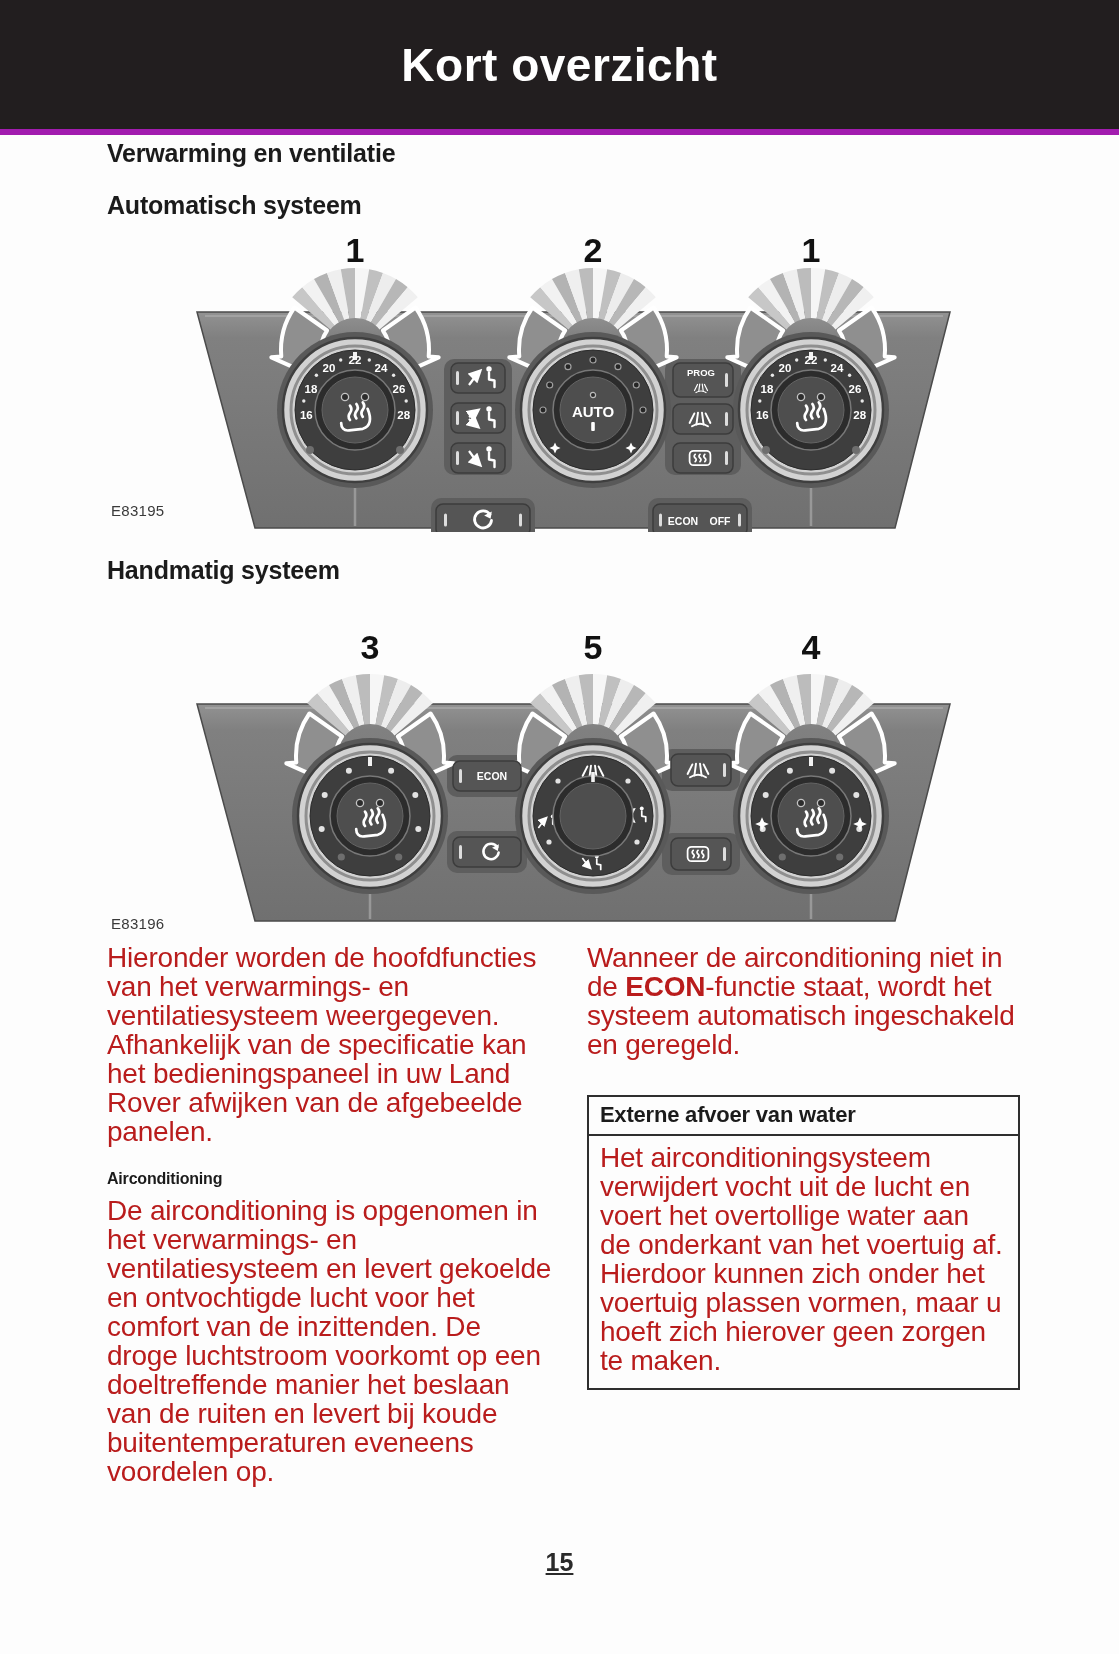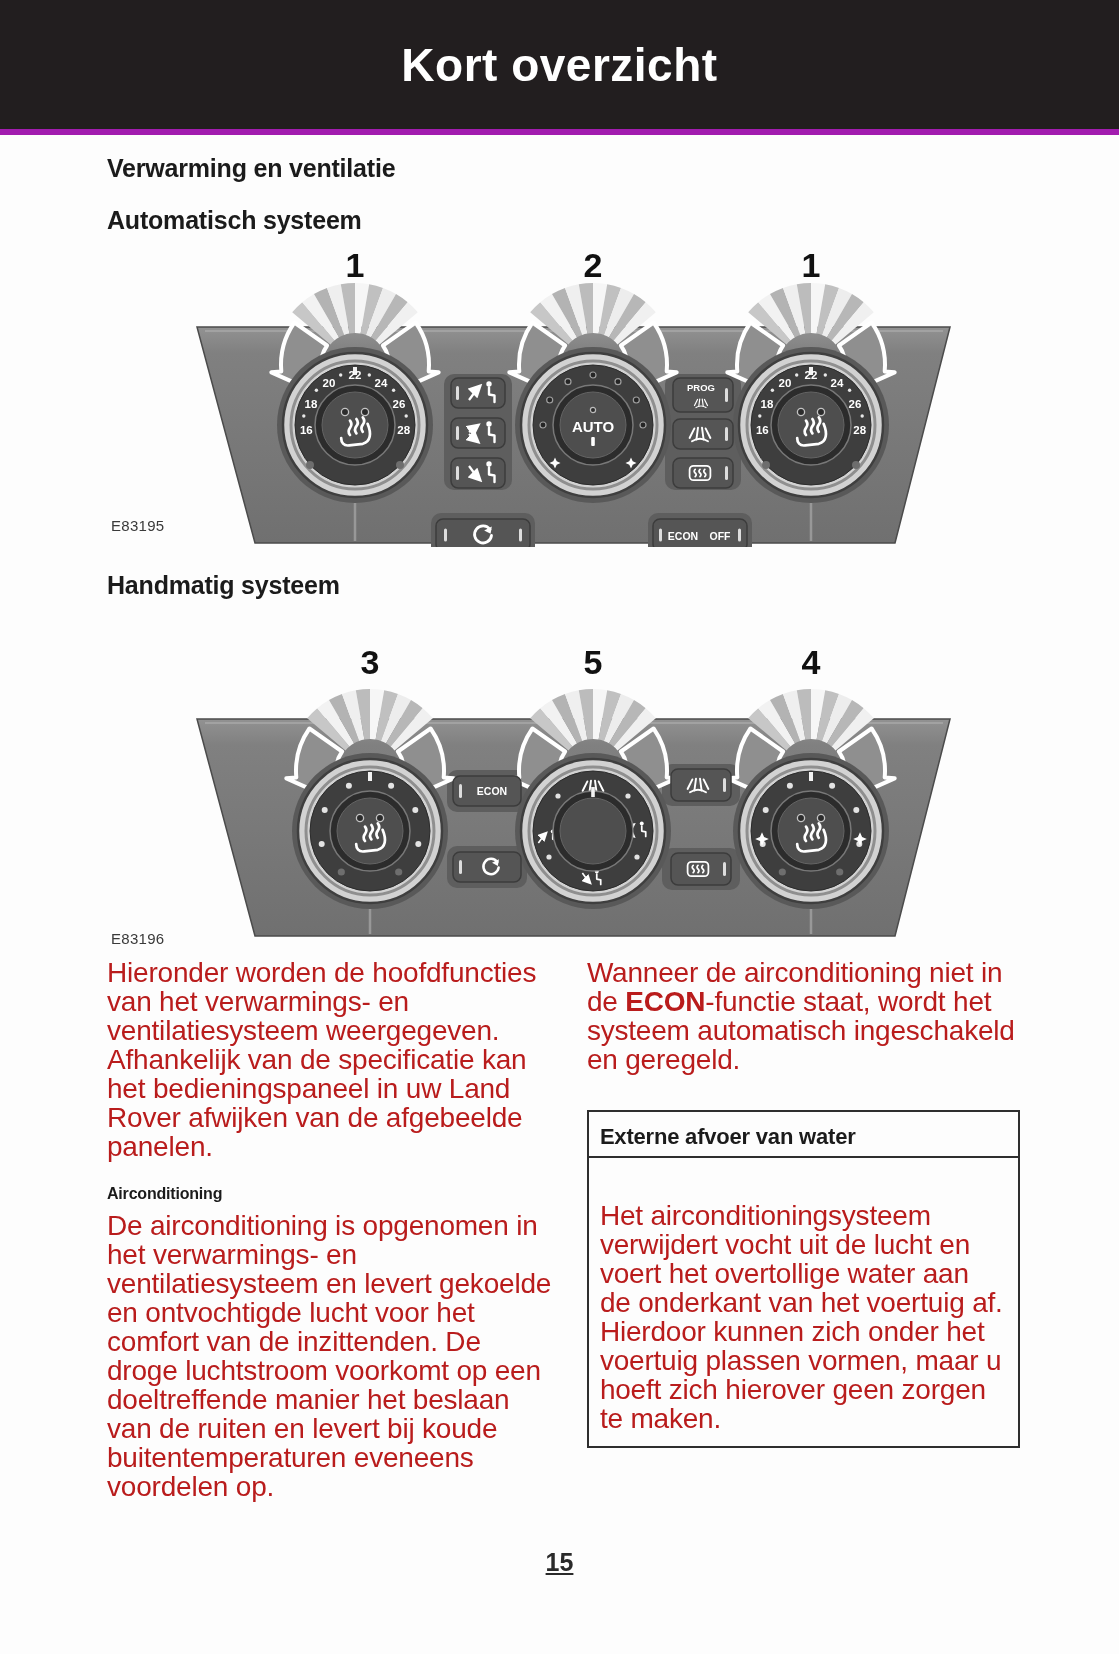--- a/index.html
+++ b/index.html
@@ -26,21 +26,21 @@
     letter-spacing:0.5px;
   }
   .content{padding:0 99px 0 107px;}
   h2.sec{
     margin:0;
     font-size:25px;
     font-weight:700;
     color:#1b1b1b;
     letter-spacing:-0.2px;
   }
-  .h-verwarming{padding-top:19px;}
+  .h-verwarming{padding-top:4px;}
   .h-auto{padding-top:23px;}
   .h-manual{padding-top:24px;}
   .figure{position:relative;margin-top:12px;}
   .figure svg{display:block;margin-left:68px;}
   .fig-caption{
     position:absolute;left:4px;
     font-size:15px;color:#3a3a3a;letter-spacing:0.3px;
   }
   .cap1{top:270px;}
   .cap2{top:318px;text-align:right;}
@@ -56,28 +56,27 @@
     margin:24px 0 8px 0;
     font-size:16px;font-weight:700;color:#1b1b1b;
     letter-spacing:-0.2px;
   }
   .econ-bold{font-weight:700;}
   .water-box{
     margin-top:36px;
     border:2px solid #2e2e2e;
   }
   .water-box .box-head{
-    padding:12px 11px 6px 11px;
+    padding:5px 11px 6px 11px;
     border-bottom:2px solid #2e2e2e;
     font-size:22px;font-weight:700;color:#1b1b1b;
     letter-spacing:-0.2px;
   }
   .water-box .box-body{
     padding:7px 14px 13px 11px;
-    margin-top:36px;
   }
   .page-number{
     position:absolute;bottom:77px;left:0;width:100%;
     text-align:center;
     font-size:25px;font-weight:700;color:#2a2a2a;text-decoration:underline;
   }
   svg text{font-family:"Liberation Sans","DejaVu Sans",sans-serif;}
 </style>
 </head>
 <body>

